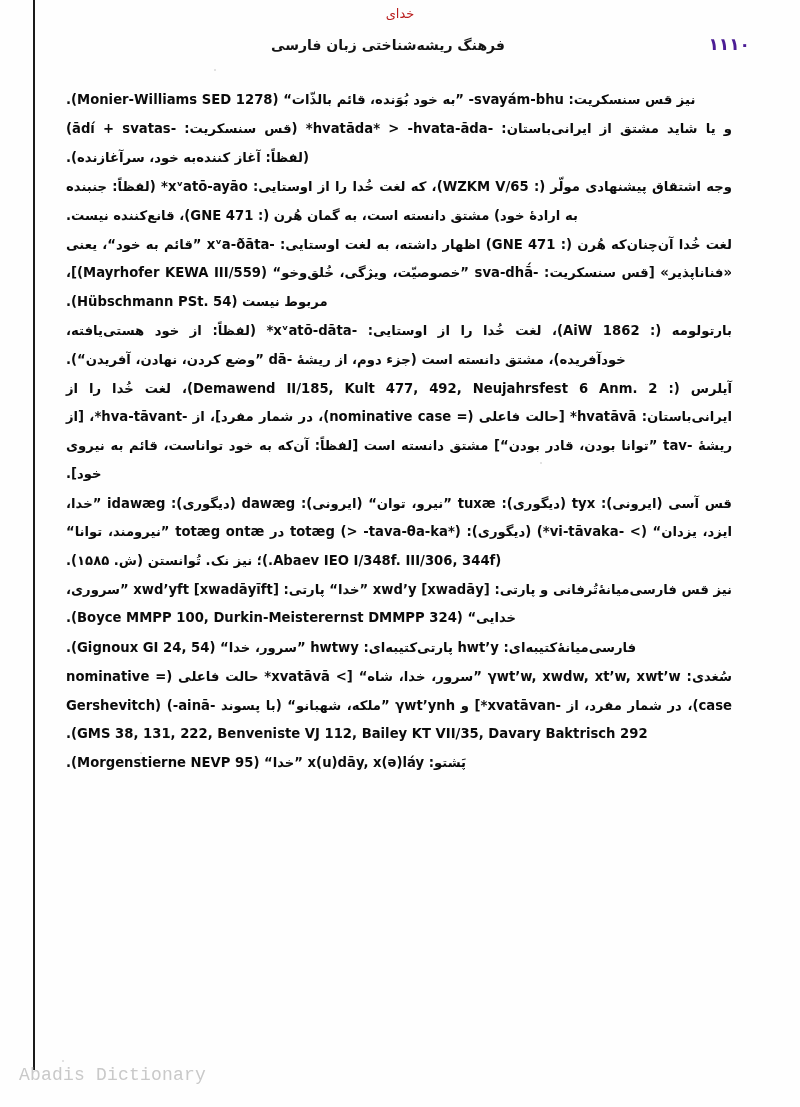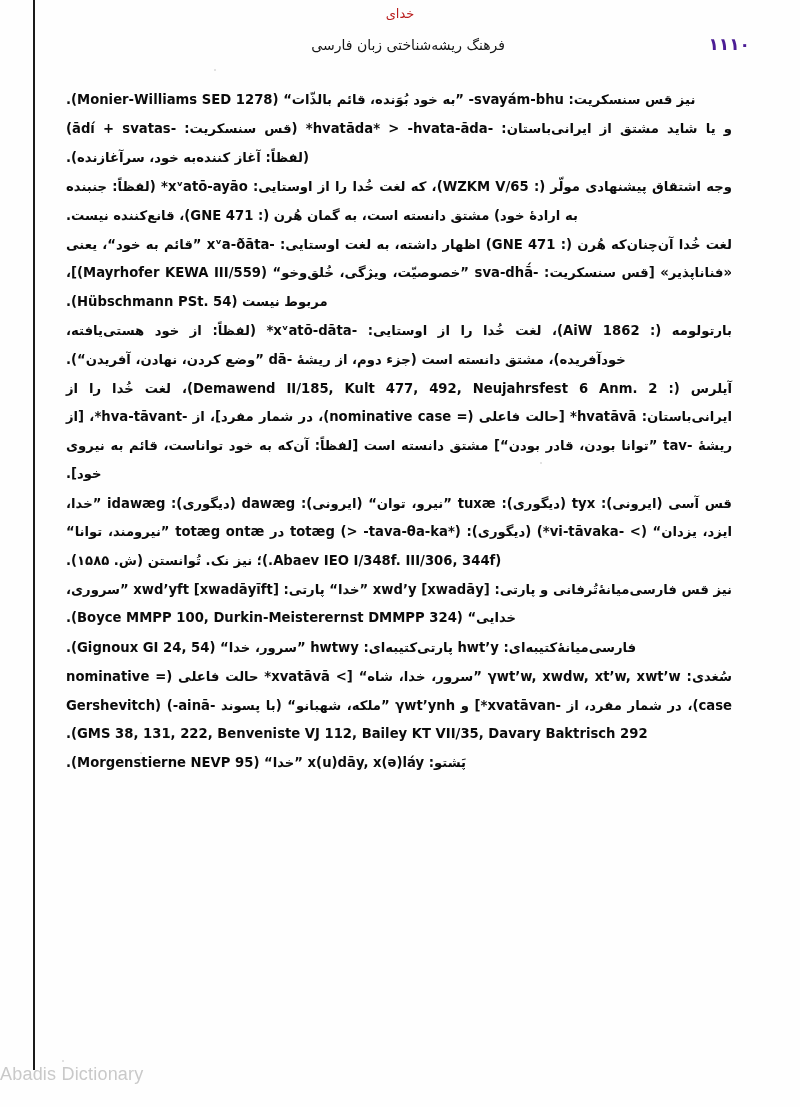--- a/index.html
+++ b/index.html
@@ -62,21 +62,21 @@
     font-weight: 700;
     color: #4c1d95;
     direction: rtl;
     letter-spacing: 1px;
   }
   .book-title {
     position: absolute;
     right: 245px;
     top: 3px;
     font-size: 14px;
-    font-weight: 400;
+    font-weight: 700;
     color: #141414;
     direction: rtl;
     white-space: nowrap;
   }
 
   
   .body-block {
     position: absolute;
     top: 86px;
     left: 66px;
@@ -95,25 +95,25 @@
     unicode-bidi: isolate;
     text-align: justify;
     text-justify: inter-word;
     font-weight: 600;
     font-family: "DejaVu Sans", "Liberation Sans", sans-serif;
   }
 
   
   .watermark {
     position: absolute;
-    left: 0;
+    left: 19px;
     bottom: 22px;
     font-size: 18px;
     color: #c9c9c9;
-    font-family: Liberation Sans, sans-serif;
+    font-family: Liberation Mono, monospace;
     letter-spacing: 0.2px;
   }
 
   
   .speck {
     position: absolute;
     background: #d9d9d9;
     width: 2px;
     height: 2px;
     border-radius: 50%;

